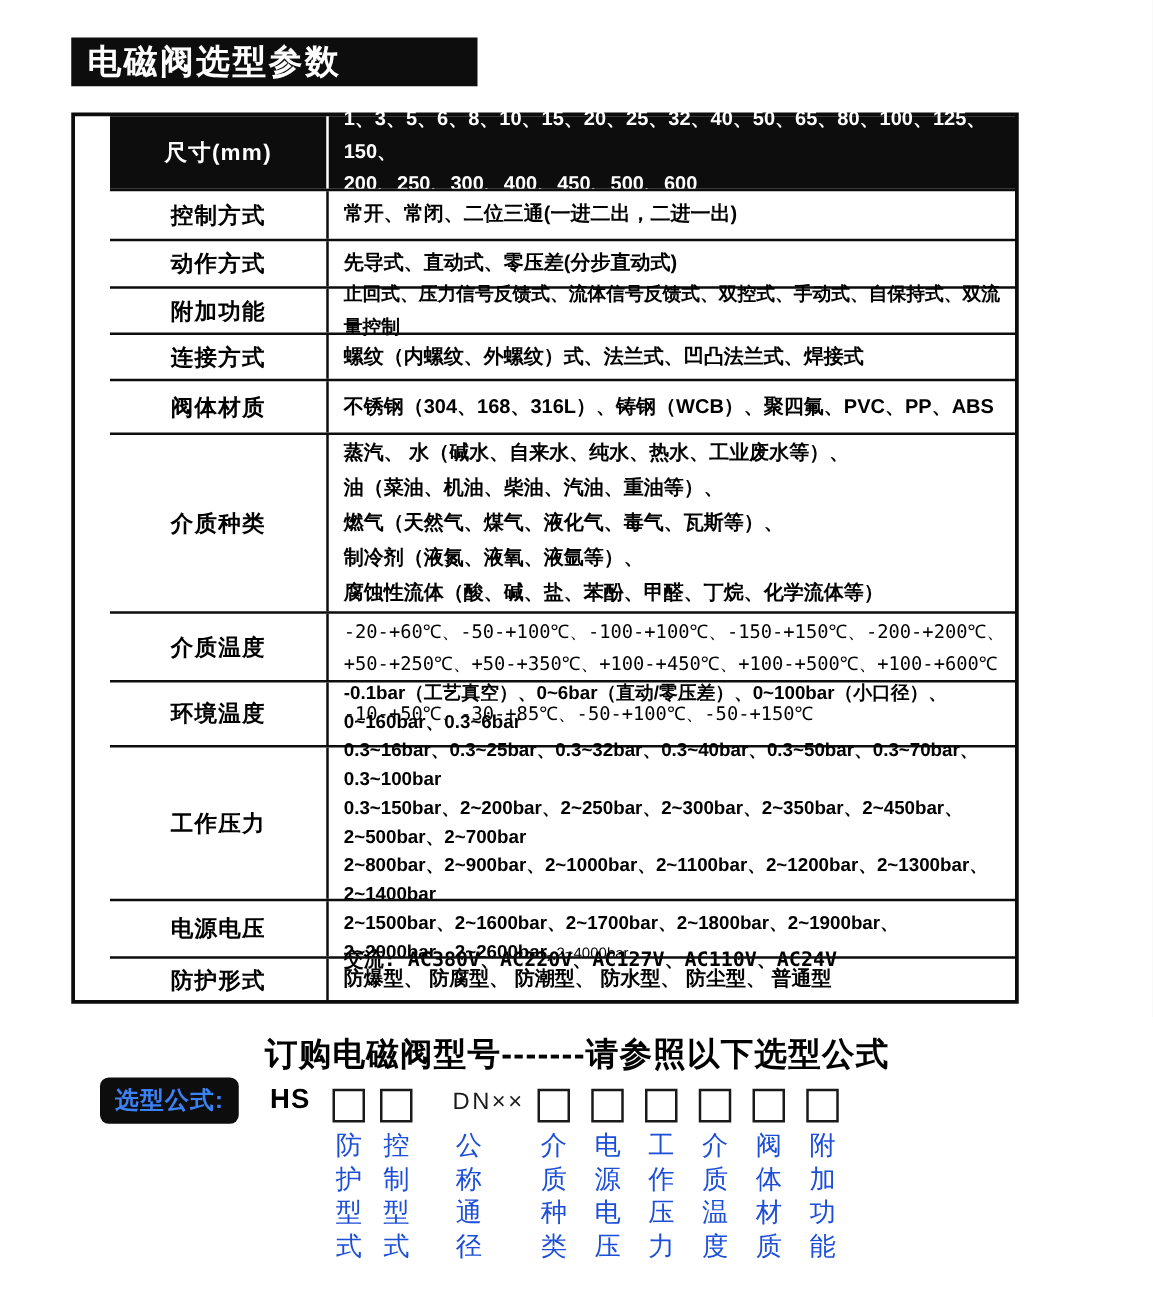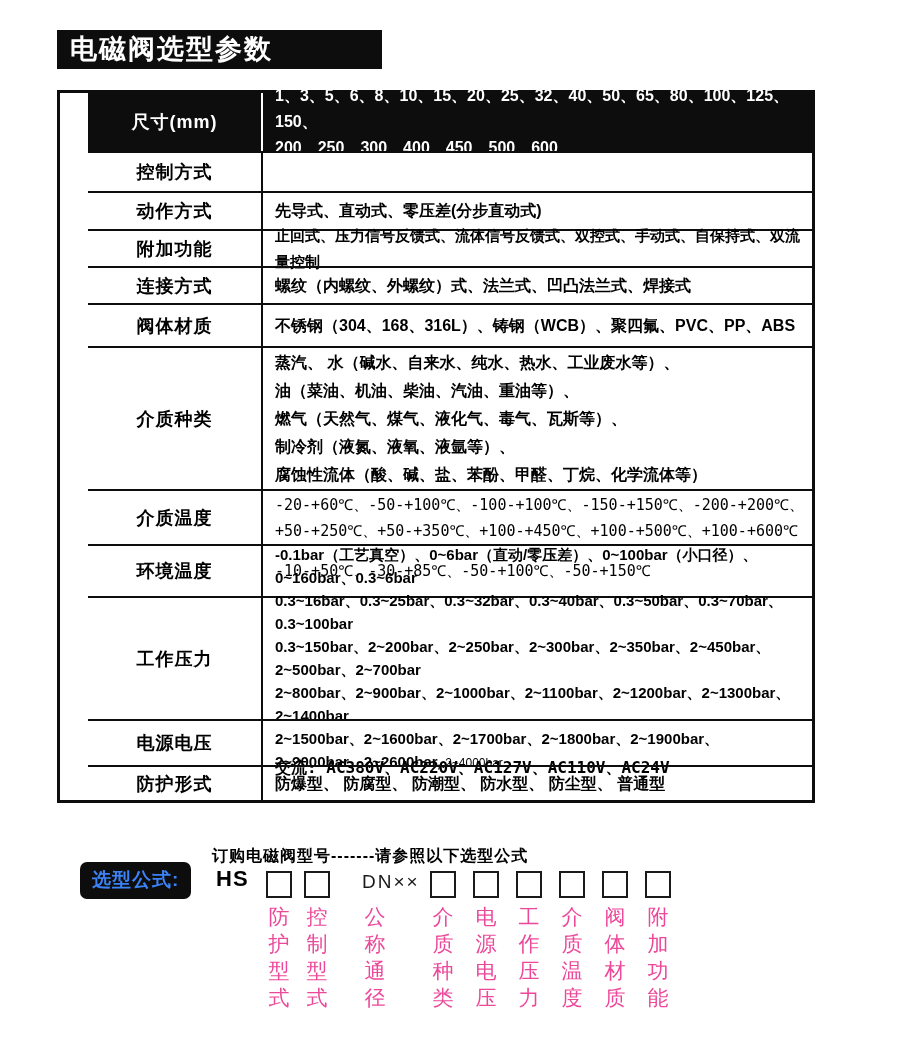--- a/index.html
+++ b/index.html
@@ -34,41 +34,41 @@
   .trow.inverted .tlabel { border-right-color:#ffffff; }
   .temp .tcontent {
     font-family:"DejaVu Sans Mono", monospace; font-weight:normal;
     font-size:15px; line-height:26px;
   }
   .pressure .tcontent { font-size:15px; line-height:23px; letter-spacing:0; }
   .volt .tcontent { font-family:"DejaVu Sans Mono", monospace; font-size:16px; line-height:22px;margin-top:44px; }
   .small-suffix { font-size:12px; font-weight:normal; }
   .order-heading {
     position:absolute; left:212px; top:826px; font-weight:bold;
-    font-size:16px; letter-spacing:1px;margin-top:20px;
+    font-size:26px; letter-spacing:1px;
   }
   .formula-badge {
     position:absolute; left:80px; top:862px; background:#0d0d0d; color:#3b82f6;
     font-weight:bold; font-size:19px; padding:5px 12px 6px 12px;
     border-radius:7px; letter-spacing:1px;
   }
   .hs-label {
     position:absolute; left:216px; top:866px; font-weight:bold; font-size:22px;
     letter-spacing:1px;
   }
   .dn-label {
     position:absolute; left:362px; top:871px; font-size:19px; font-weight:500;
     letter-spacing:2px; color:#1a1a1a;
   }
   .cbox {
     position:absolute; top:871px; width:26px; height:27px;
     border:2px solid #1a1a1a; background:#fff;
   }
   .vcol {
-    position:absolute; top:903px; width:24px; font-size:21px; color:#ec4899;
+    position:absolute; top:903px; width:24px; font-size:21px; color:#1d4ed8;
     line-height:27px; word-break:break-all; text-align:center; font-weight:500;
   }
 </style>
 </head>
 <body>
 
 <div class="page">
 
   <div class="title-bar">电磁阀选型参数</div>
 
@@ -77,20 +77,23 @@
     <div class="trow inverted" style="height:58px">
       <div class="tlabel">尺寸(mm)</div>
       <div class="tcontent">
         <div>1、3、5、6、8、10、15、20、25、32、40、50、65、80、100、125、150、</div>
         <div>200、250、300、400、450、500、600</div>
       </div>
     </div>
 
     <div class="trow" style="height:40px">
       <div class="tlabel">控制方式</div>
+      <div class="tcontent">
+        <div>常开、常闭、二位三通(一进二出，二进一出)</div>
+      </div>
     </div>
 
     <div class="trow" style="height:38px">
       <div class="tlabel">动作方式</div>
       <div class="tcontent">
         <div>先导式、直动式、零压差(分步直动式)</div>
       </div>
     </div>
 
     <div class="trow" style="height:37px">

